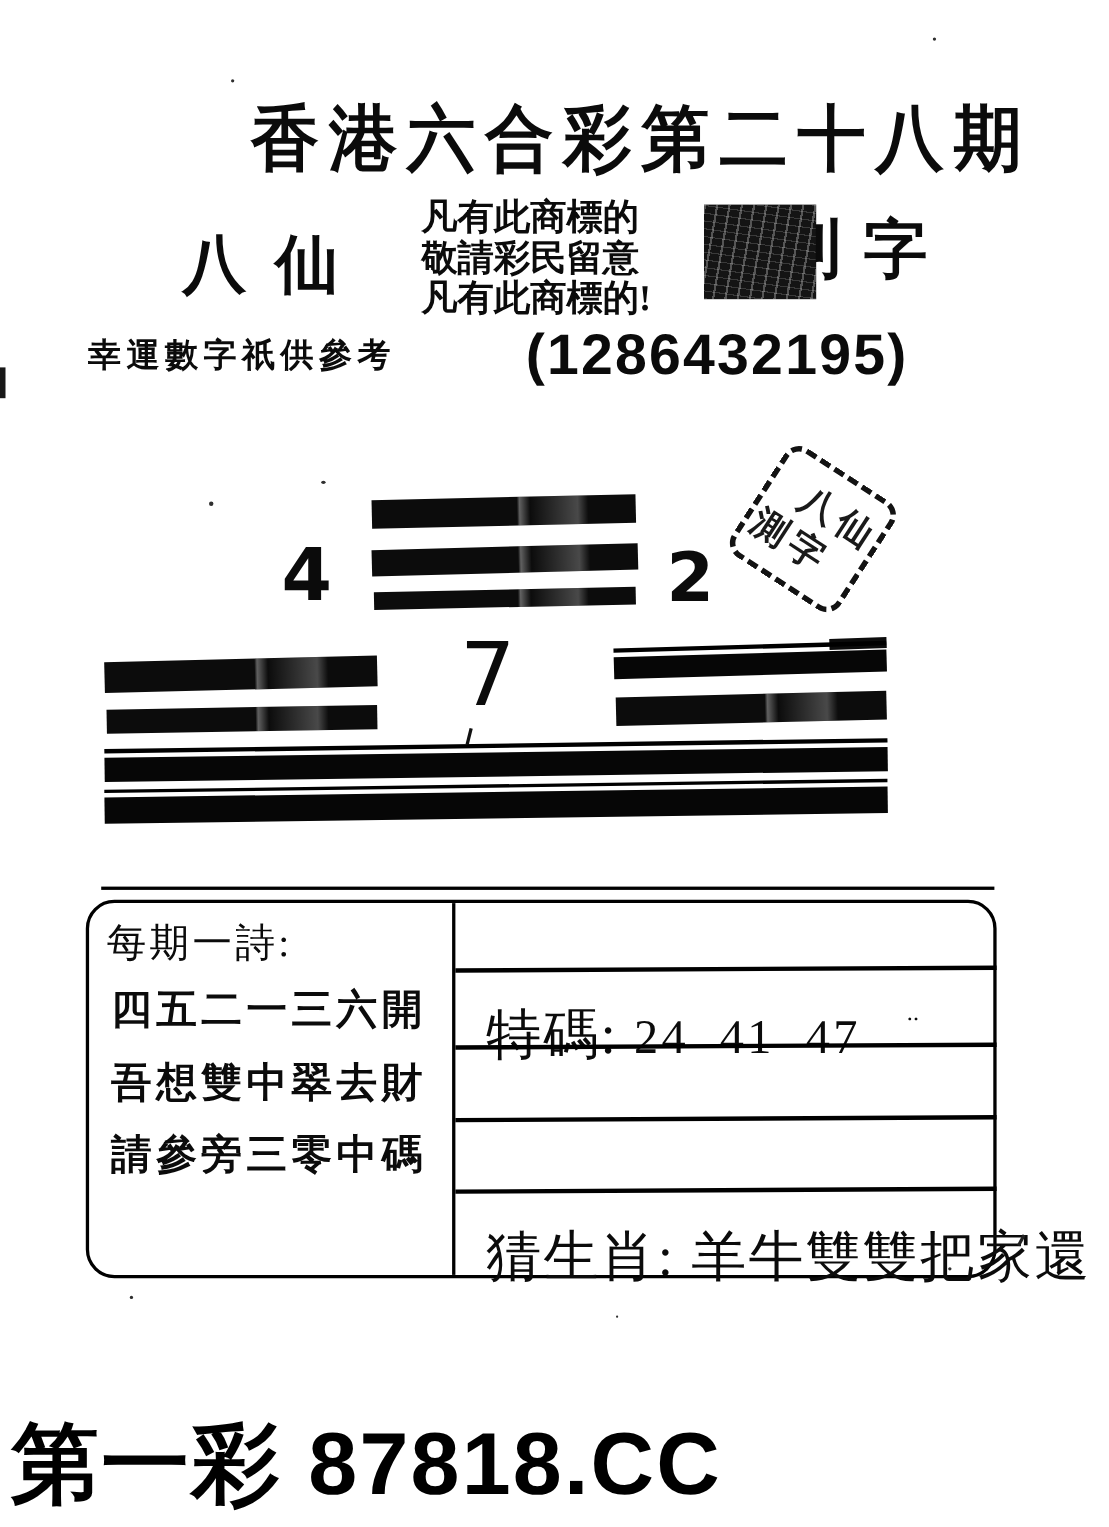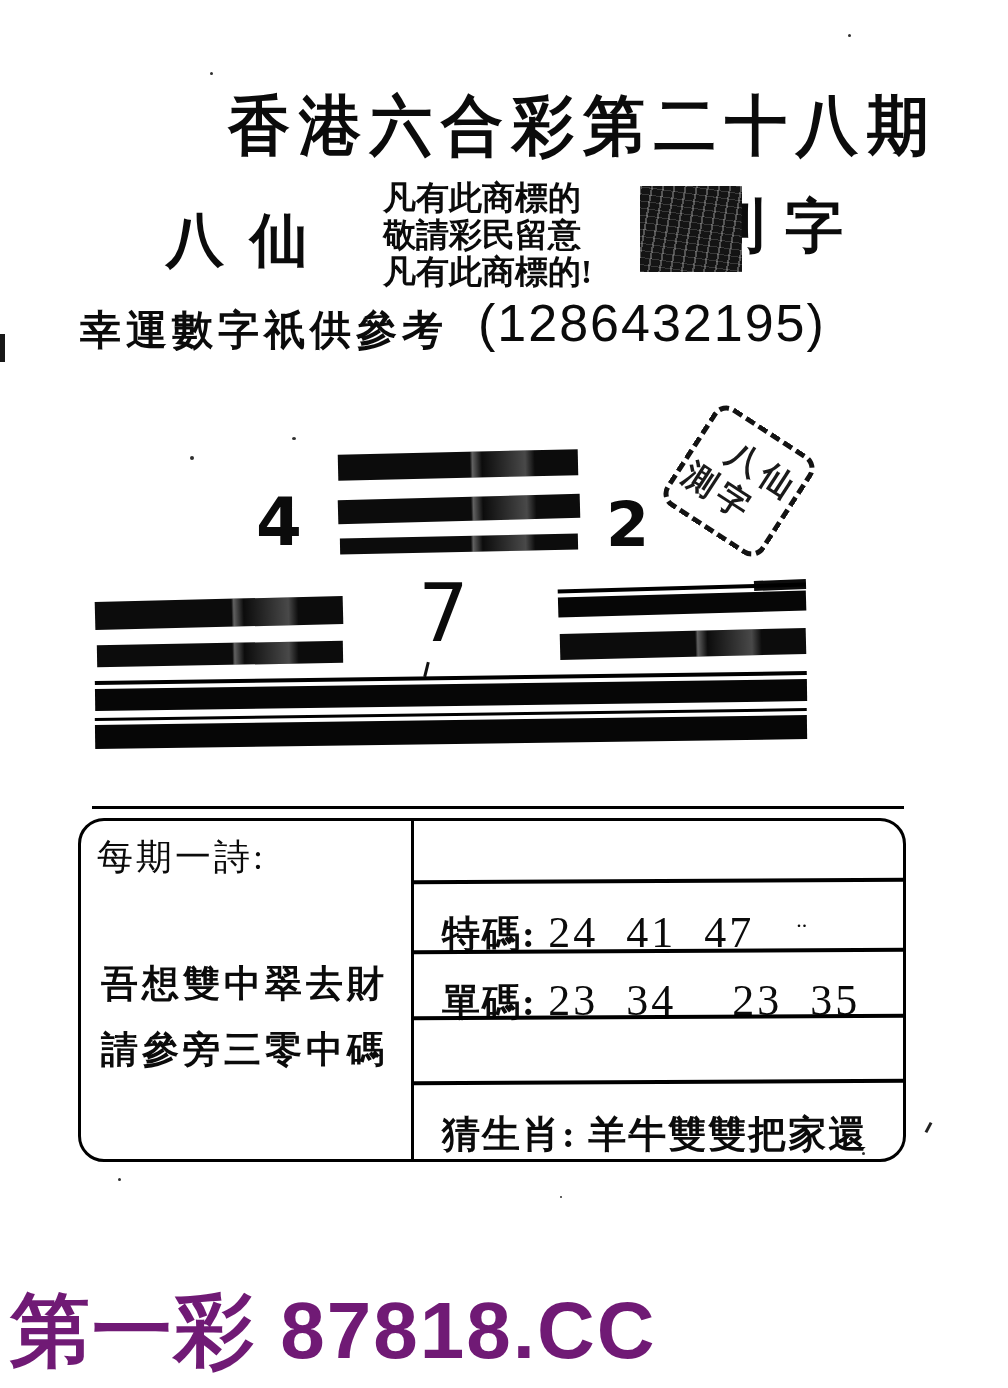--- a/index.html
+++ b/index.html
@@ -15,23 +15,23 @@
   }
   .brand{left:166px;top:202px;font-size:58px;font-weight:bold;letter-spacing:26px;white-space:nowrap;}
   .notice{left:383px;top:180px;font-size:33px;font-weight:600;line-height:37px;white-space:nowrap;}
   .tm-blob{
     left:640px;top:186px;width:102px;height:86px;background:#141414;
     background-image:
       repeating-linear-gradient(100deg, rgba(255,255,255,.28) 0 2px, rgba(255,255,255,0) 2px 11px),
       repeating-linear-gradient(8deg, rgba(255,255,255,.16) 0 1px, rgba(255,255,255,0) 1px 7px);
   }
   .brand-suffix{left:713px;top:188px;font-size:58px;font-weight:bold;letter-spacing:14px;white-space:nowrap;}
-  .lucky-label{left:80px;top:303px;font-size:41px;font-weight:bold;letter-spacing:5px;white-space:nowrap;}
+  .lucky-label{left:80px;top:303px;font-size:30px;font-weight:bold;letter-spacing:5px;white-space:nowrap;}
   .lucky-numbers{
-    left:478px;top:293px;font-size:52px;font-weight:400;letter-spacing:2px;
+    left:478px;top:293px;font-size:52px;font-weight:700;letter-spacing:2px;
     font-family:"Liberation Sans", sans-serif;white-space:nowrap;
   }
   
   .bar{background:#0c0c0c;}
   .streak{background-image:linear-gradient(to right, rgba(255,255,255,0) 55%, rgba(255,255,255,.35) 56%, rgba(255,255,255,0) 60%, rgba(255,255,255,.25) 78%, rgba(255,255,255,0) 82%);}
   .digit{font-family:"DejaVu Sans", sans-serif;font-weight:bold;line-height:1;}
   .fullbar .thin{height:4px;background:#000;margin-bottom:4px;}
   .fullbar .thick{height:22px;background:#060606;}
   
   .stamp{
@@ -47,27 +47,27 @@
     left:78px;top:818px;width:828px;height:344px;
     border:3px solid #000;border-radius:26px;box-sizing:border-box;
   }
   .vdiv{left:330px;top:0;bottom:0;width:3px;background:#000;}
   .hdiv{left:333px;width:492px;height:4px;background:#000;transform:rotate(-.3deg);}
   .artifact{background:#000;}
   .poem-header{left:16px;top:12px;font-size:36px;font-weight:normal;letter-spacing:3px;white-space:nowrap;}
   .poem{left:20px;font-size:37px;font-weight:bold;letter-spacing:4px;white-space:nowrap;}
   .chart-header{left:345px;top:12px;font-size:38px;font-weight:bold;letter-spacing:4px;white-space:nowrap;}
   .rowline{white-space:pre;}
-  .rowline .lab{font-size:38px;font-weight:bold;letter-spacing:2px;}
+  .rowline .lab{font-size:50px;font-weight:normal;letter-spacing:2px;}
   .rowline .val{font-size:44px;font-family:"Liberation Serif", serif;letter-spacing:3px;word-spacing:14px;}
   .rowline .suf{font-size:22px;margin-left:42px;vertical-align:top;}
   
   .footer{
     left:10px;top:1278px;font-size:80px;font-weight:bold;letter-spacing:2px;
-    font-family:"Liberation Sans", sans-serif;color:#701a75;white-space:nowrap;
+    font-family:"Liberation Sans", sans-serif;color:#000000;white-space:nowrap;
   }
   .speck{background:#2f2f2f;border-radius:50%;}
 </style>
 </head>
 <body>
 
 <div class="abs title">香港六合彩第二十八期</div>
 
 <div class="abs brand">八仙</div>
 <div class="abs notice">
@@ -110,33 +110,31 @@
 <div class="abs fullbar" style="left:95px;top:713px;width:712px;transform:rotate(-.8deg);">
   <div class="thin" style="height:3px;"></div>
     <div class="thick" style="height:24px;"></div>
 </div>
 
 <div class="abs artifact" style="left:92px;top:806px;width:812px;height:3px;transform:rotate(-.3deeg);"></div>
 <div class="abs box">
   <div class="abs vdiv"></div>
 
   <div class="abs poem-header">每期一詩:</div>
+  <div class="abs poem" style="top:72px;">四五二一三六開</div>
   <div class="abs poem" style="top:204px;">請參旁三零中碼</div>
   <div class="abs poem" style="top:138px;">吾想雙中翠去財</div>
 
   <div class="abs hdiv" style="top:58px;"></div>
 
   <div class="abs rowline" style="left:345px;top:68px;">
     <span class="lab">特碼: </span><span class="val">24 41 47</span><span class="suf">..</span>
   </div>
   <div class="abs hdiv" style="top:128px;"></div>
 
-  <div class="abs rowline" style="left:345px;top:136px;">
-    <span class="lab">單碼: </span><span class="val">23 34  23 35</span>
-  </div>
   <div class="abs hdiv" style="top:194px;"></div>
 
   <div class="abs hdiv" style="top:259px;"></div>
 
   <div class="abs rowline" style="left:345px;top:270px;">
     <span class="lab">猜生肖: </span><span class="lab">羊牛雙雙把家還</span>
   </div>
 </div>
 
 <div class="abs footer">第一彩 87818.CC</div>

